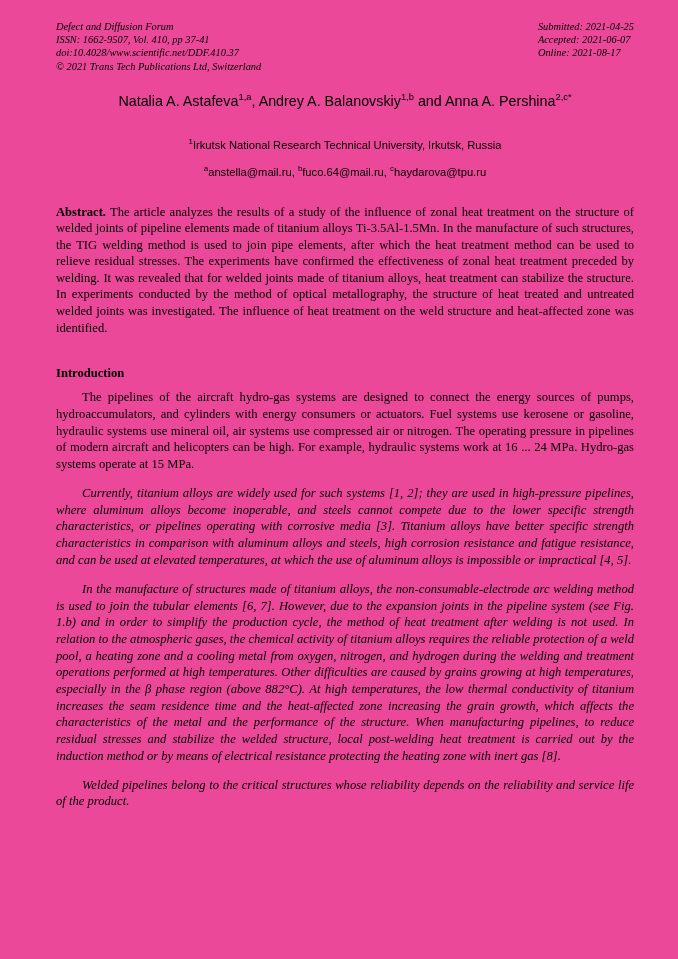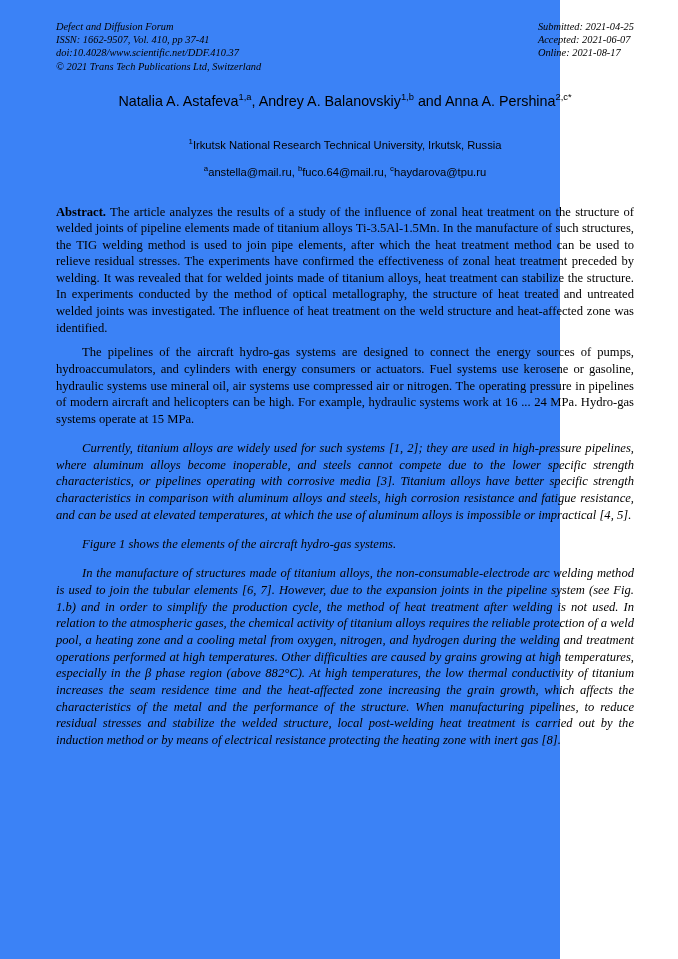--- a/index.html
+++ b/index.html
@@ -12,23 +12,23 @@
     height: 959px;
     position: relative;
     overflow: hidden;
     font-family: "Liberation Serif", serif;
     color: #000000;
     -webkit-font-smoothing: antialiased;
   }
   .page {
     position: absolute;
     left: 0; top: 0;
-    width: 560px;
+    width: 678px;
     height: 959px;
-    background: #3b82f6;
+    background: #ec4899;
     padding: 0;
     box-sizing: border-box;
   }
   .content {
     position: absolute;
     left: 56px;
     top: 20px;
     width: 578px;
   }
 
@@ -178,20 +178,21 @@
 
     <div class="emails">
       <sup>a</sup><span>anstella@mail.ru</span><span>, </span><sup>b</sup><span>fuco.64@mail.ru</span><span>, </span><sup>c</sup><span>haydarova@tpu.ru</span>
     </div>
 
 
     <div class="abstract">
       <b>Abstract.</b><span> The article analyzes the results of a study of the influence of zonal heat treatment on the structure of welded joints of pipeline elements made of titanium alloys Ti-3.5Al-1.5Mn. In the manufacture of such structures, the TIG welding method is used to join pipe elements, after which the heat treatment method can be used to relieve residual stresses. The experiments have confirmed the effectiveness of zonal heat treatment preceded by welding. It was revealed that for welded joints made of titanium alloys, heat treatment can stabilize the structure. In experiments conducted by the method of optical metallography, the structure of heat treated and untreated welded joints was investigated. The influence of heat treatment on the weld structure and heat-affected zone was identified.</span>
     </div>
 
+    <div class="section-head">Introduction</div>
 
     <p class="body-par">The pipelines of the aircraft hydro-gas systems are designed to connect the energy sources of pumps, hydroaccumulators, and cylinders with energy consumers or actuators. Fuel systems use kerosene or gasoline, hydraulic systems use mineral oil, air systems use compressed air or nitrogen. The operating pressure in pipelines of modern aircraft and helicopters can be high. For example, hydraulic systems work at 16 ... 24 MPa. Hydro-gas systems operate at 15 MPa.</p>
     <p class="body-par tight">Currently, titanium alloys are widely used for such systems [1, 2]; they are used in high-pressure pipelines, where aluminum alloys become inoperable, and steels cannot compete due to the lower specific strength characteristics, or pipelines operating with corrosive media [3]. Titanium alloys have better specific strength characteristics in comparison with aluminum alloys and steels, high corrosion resistance and fatigue resistance, and can be used at elevated temperatures, at which the use of aluminum alloys is impossible or impractical [4, 5].</p>
-    <p class="body-par tight">Figure 1 shows the elements of the aircraft hydro-gas systems.</p>
     <p class="body-par tight">In the manufacture of structures made of titanium alloys, the non-consumable-electrode arc welding method is used to join the tubular elements [6, 7]. However, due to the expansion joints in the pipeline system (see Fig. 1.b) and in order to simplify the production cycle, the method of heat treatment after welding is not used. In relation to the atmospheric gases, the chemical activity of titanium alloys requires the reliable protection of a weld pool, a heating zone and a cooling metal from oxygen, nitrogen, and hydrogen during the welding and  treatment operations performed at high temperatures. Other difficulties are caused by grains growing at high temperatures, especially in the β phase region (above 882°C). At high temperatures, the low thermal conductivity of titanium increases the seam residence time and the heat-affected zone increasing the grain growth, which affects the characteristics of the metal  and the performance of the structure. When manufacturing pipelines, to reduce residual stresses and stabilize the welded structure, local post-welding heat treatment is carried out by the induction method or by means of electrical resistance protecting the heating zone with inert gas [8].</p>
+    <p class="body-par tight">Welded pipelines belong to the critical structures whose reliability depends on the reliability and service life of the product.</p>
 
   </div>
 </div>
 
 </body></html>

